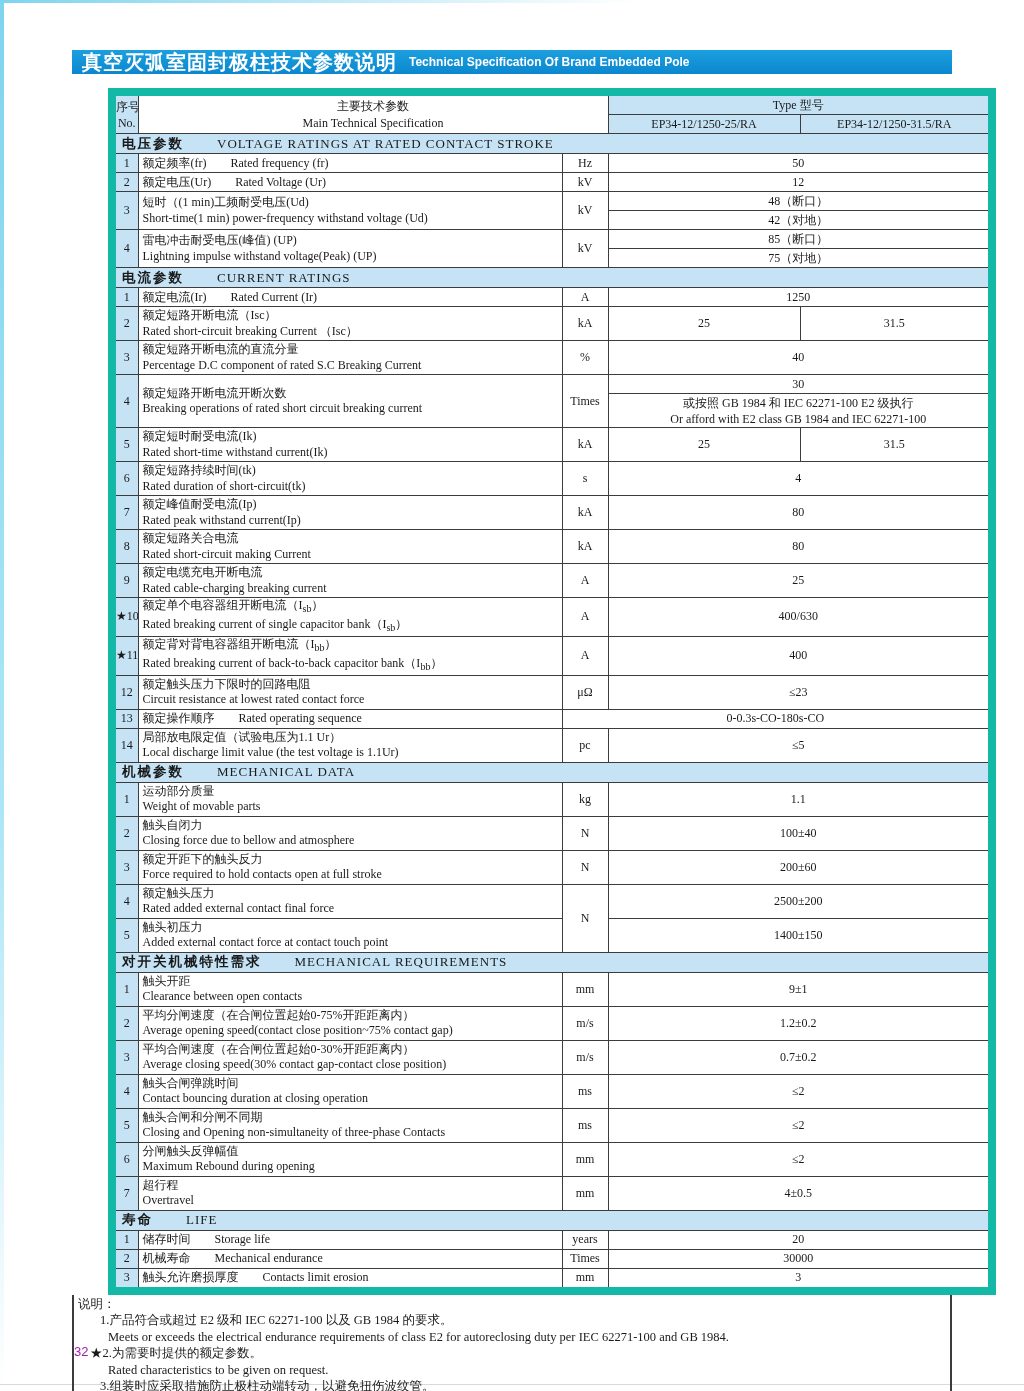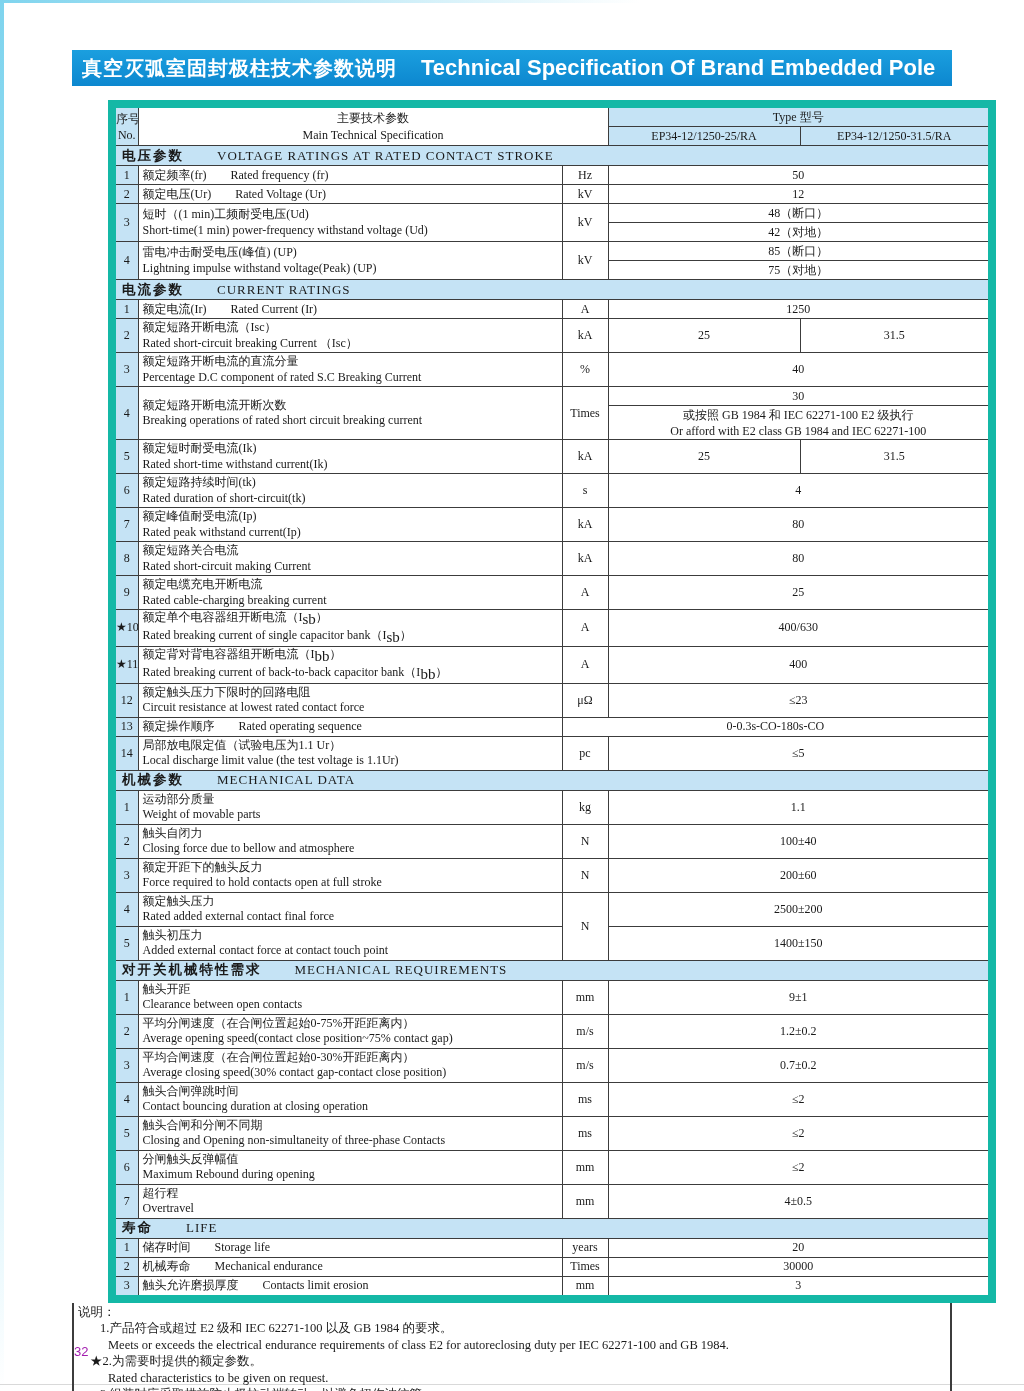--- a/index.html
+++ b/index.html
@@ -10,26 +10,26 @@
   }
   .edge-left{position:absolute;left:0;top:0;width:4px;height:1391px;
     background:linear-gradient(180deg,#7fd4ee,#aee6f6 60%,#ffffff);}
   .edge-top{position:absolute;left:0;top:0;height:3px;width:640px;
     background:linear-gradient(90deg,#7fd4ee,rgba(127,212,238,0));}
   .edge-bottom{position:absolute;left:0;top:1384px;height:1px;width:1024px;background:#d9d9d9;}
 
   .content{position:absolute;left:72px;top:50px;width:880px;}
 
   .title-bar{
-    height:36px;background:linear-gradient(180deg,#1b9fdf,#0c87cf);
+    height:24px;background:linear-gradient(180deg,#1b9fdf,#0c87cf);
     display:flex;align-items:center;padding-left:10px;box-sizing:border-box;
     font-family:"Liberation Sans","DejaVu Sans",sans-serif;color:#ffffff;
   }
   .t-zh{font-size:20px;font-weight:bold;letter-spacing:1px;}
-  .t-en{font-size:22px;font-weight:bold;margin-left:24px;text-align:center;}
+  .t-en{font-size:12px;font-weight:bold;margin-left:12px;text-align:center;}
 
   table.spec{
     margin-top:14px;width:880px;border-collapse:collapse;table-layout:fixed;
     border:8px solid #14b8a6;
     margin-left:36px;
   }
   td{border:1px solid #3c3c3c;font-size:12px;padding:0 2px;vertical-align:middle;
      overflow:hidden;white-space:nowrap;}
   tr.s td{height:18px;}
   tr.d td{height:33px;}
@@ -38,21 +38,21 @@
   .no{background:#c5e3f5;text-align:center;padding:0;}
   .c{text-align:center;}
   .name{padding-left:4px;}
   .name .ln{line-height:15.5px;}
   .isp{margin-left:24px;}
   .u{text-align:center;}
   .v{text-align:center;}
   .sec{background:#c5e3f5;height:19px;padding-left:6px;}
   .sec-zh{font-weight:bold;font-size:13.5px;letter-spacing:2px;}
   .sec-en{margin-left:30px;font-size:13px;letter-spacing:1px;font-family:Liberation Serif, serif;}
-  .sub{font-size:15px;vertical-align:sub;}
+  .sub{font-size:10px;vertical-align:sub;}
   .hd-spec div{line-height:17px;}
 
   .notes{
     border:2px solid #3c3c3c;border-top:none;box-sizing:border-box;
     padding:1px 6px 4px 4px;font-size:12.5px;line-height:16.5px;
   }
   .n-zh{padding-left:22px;}
   .n-zh.star{padding-left:12px;}
   .n-en{padding-left:30px;}
 

